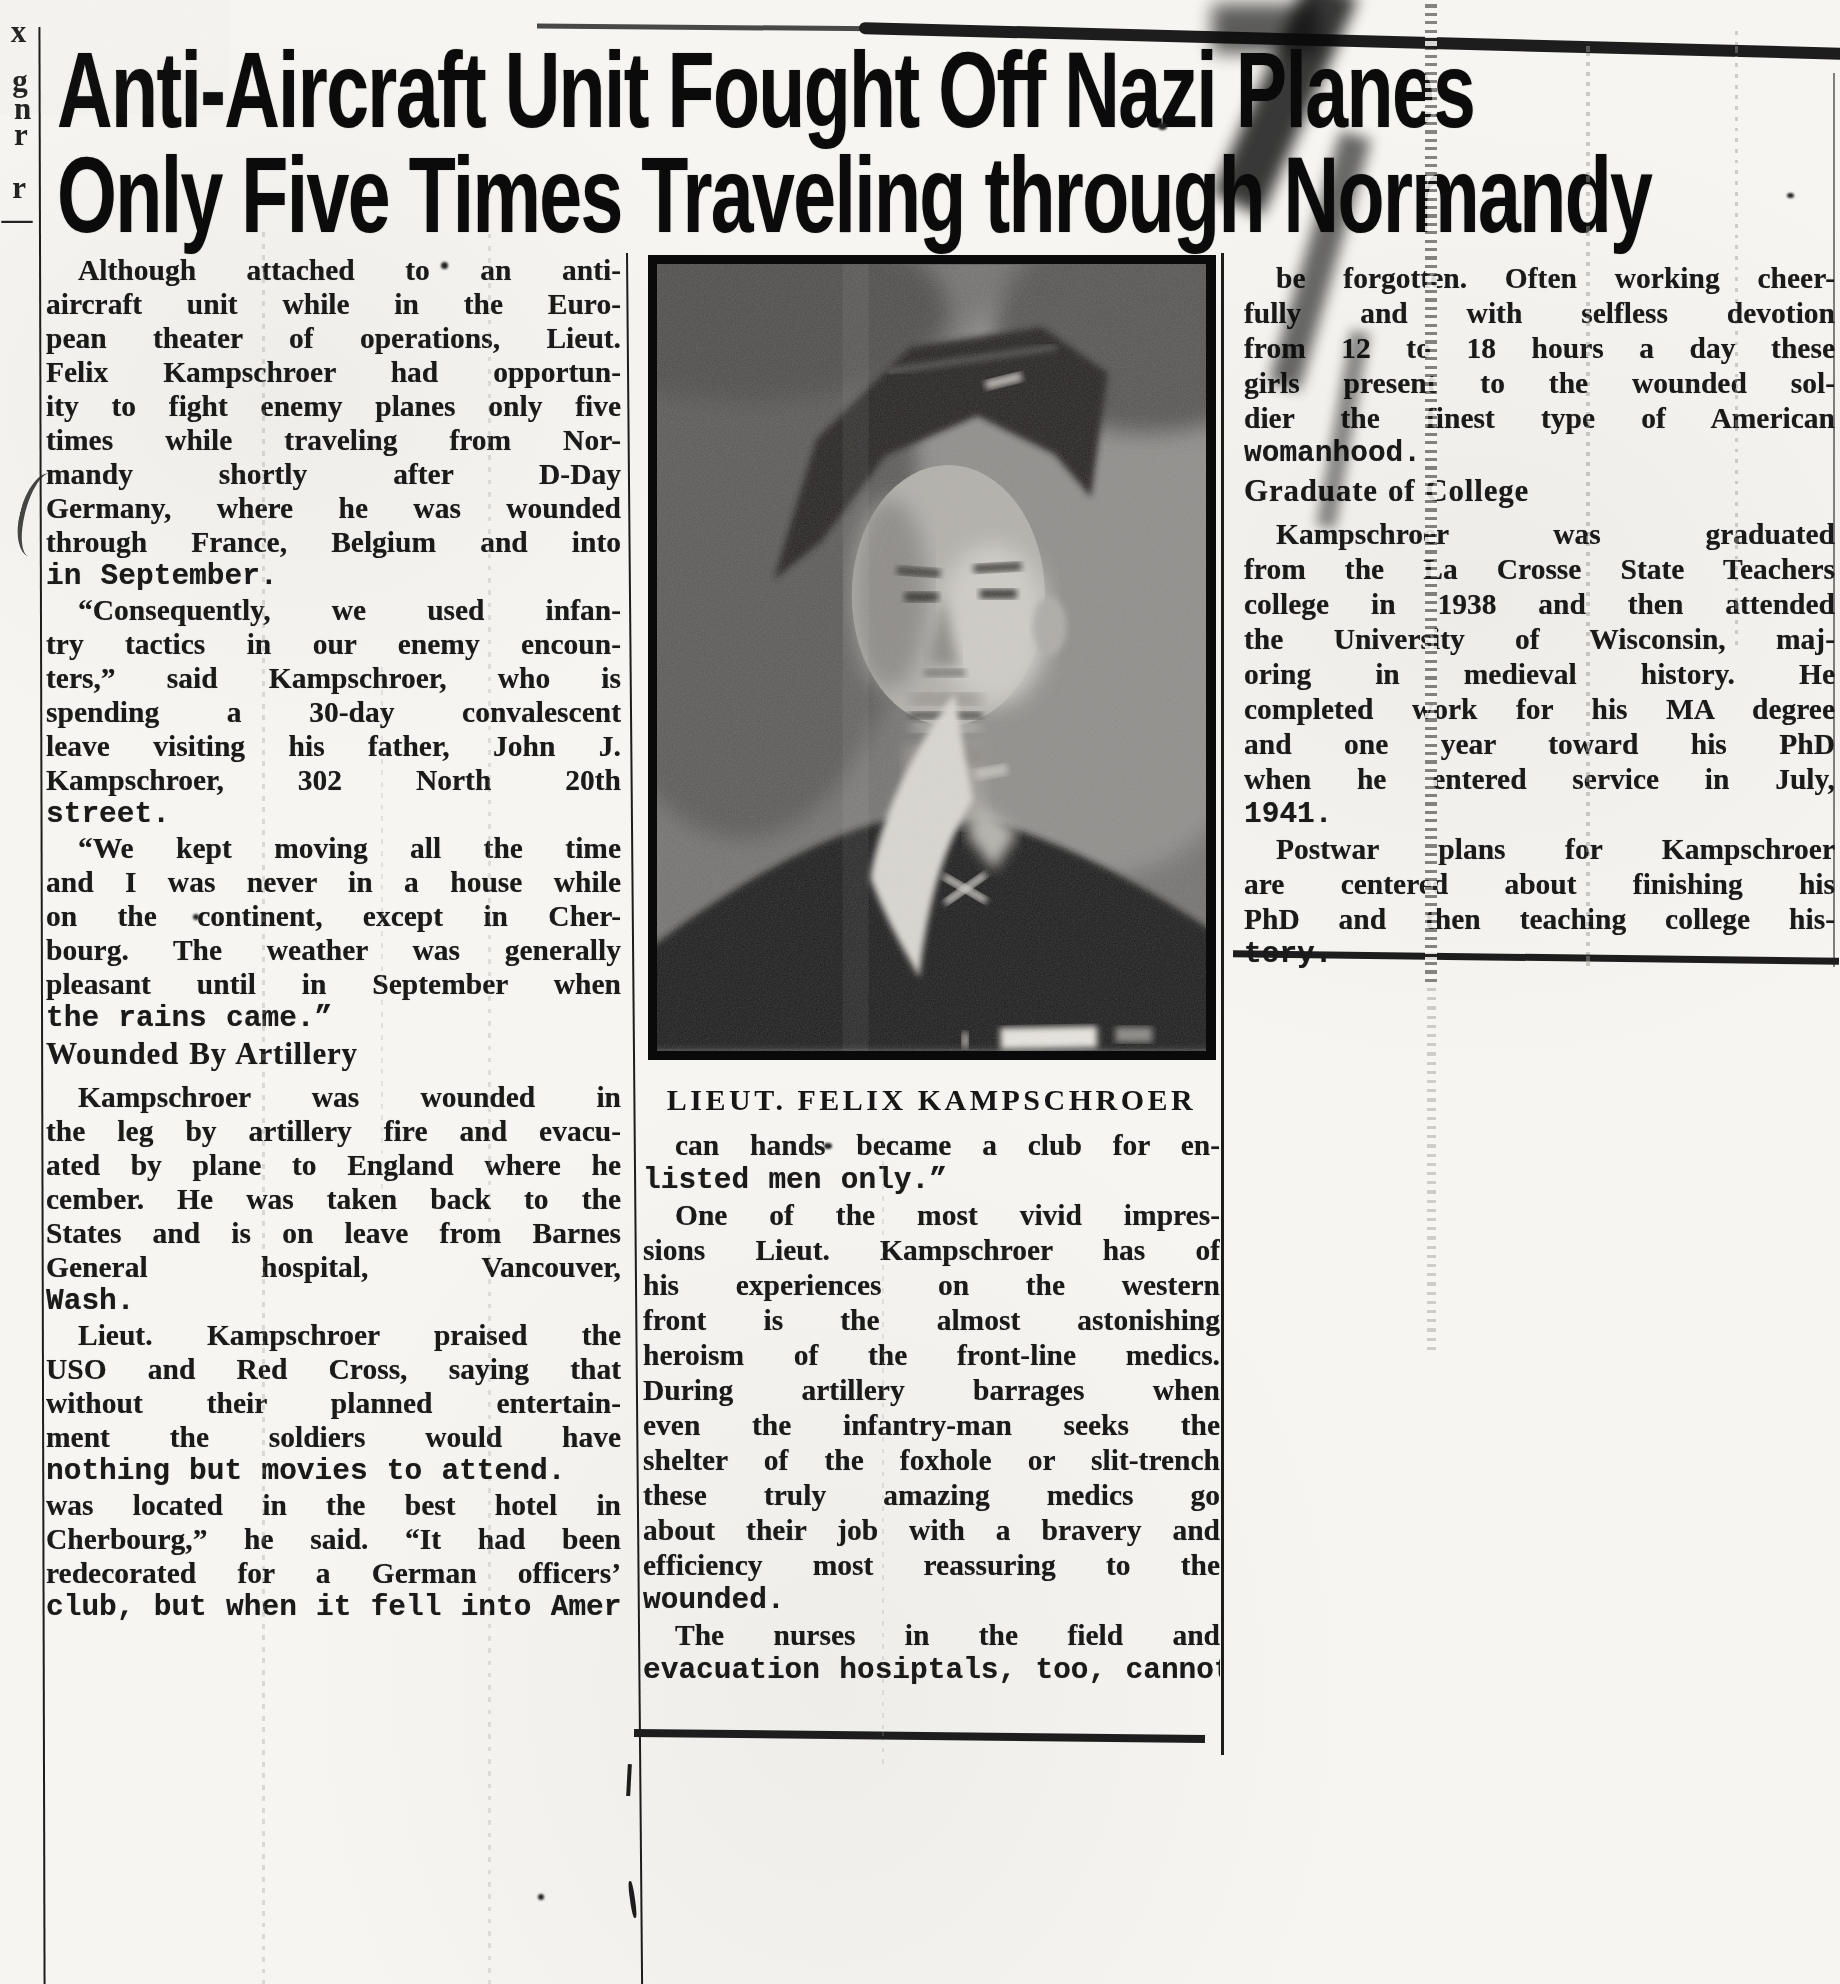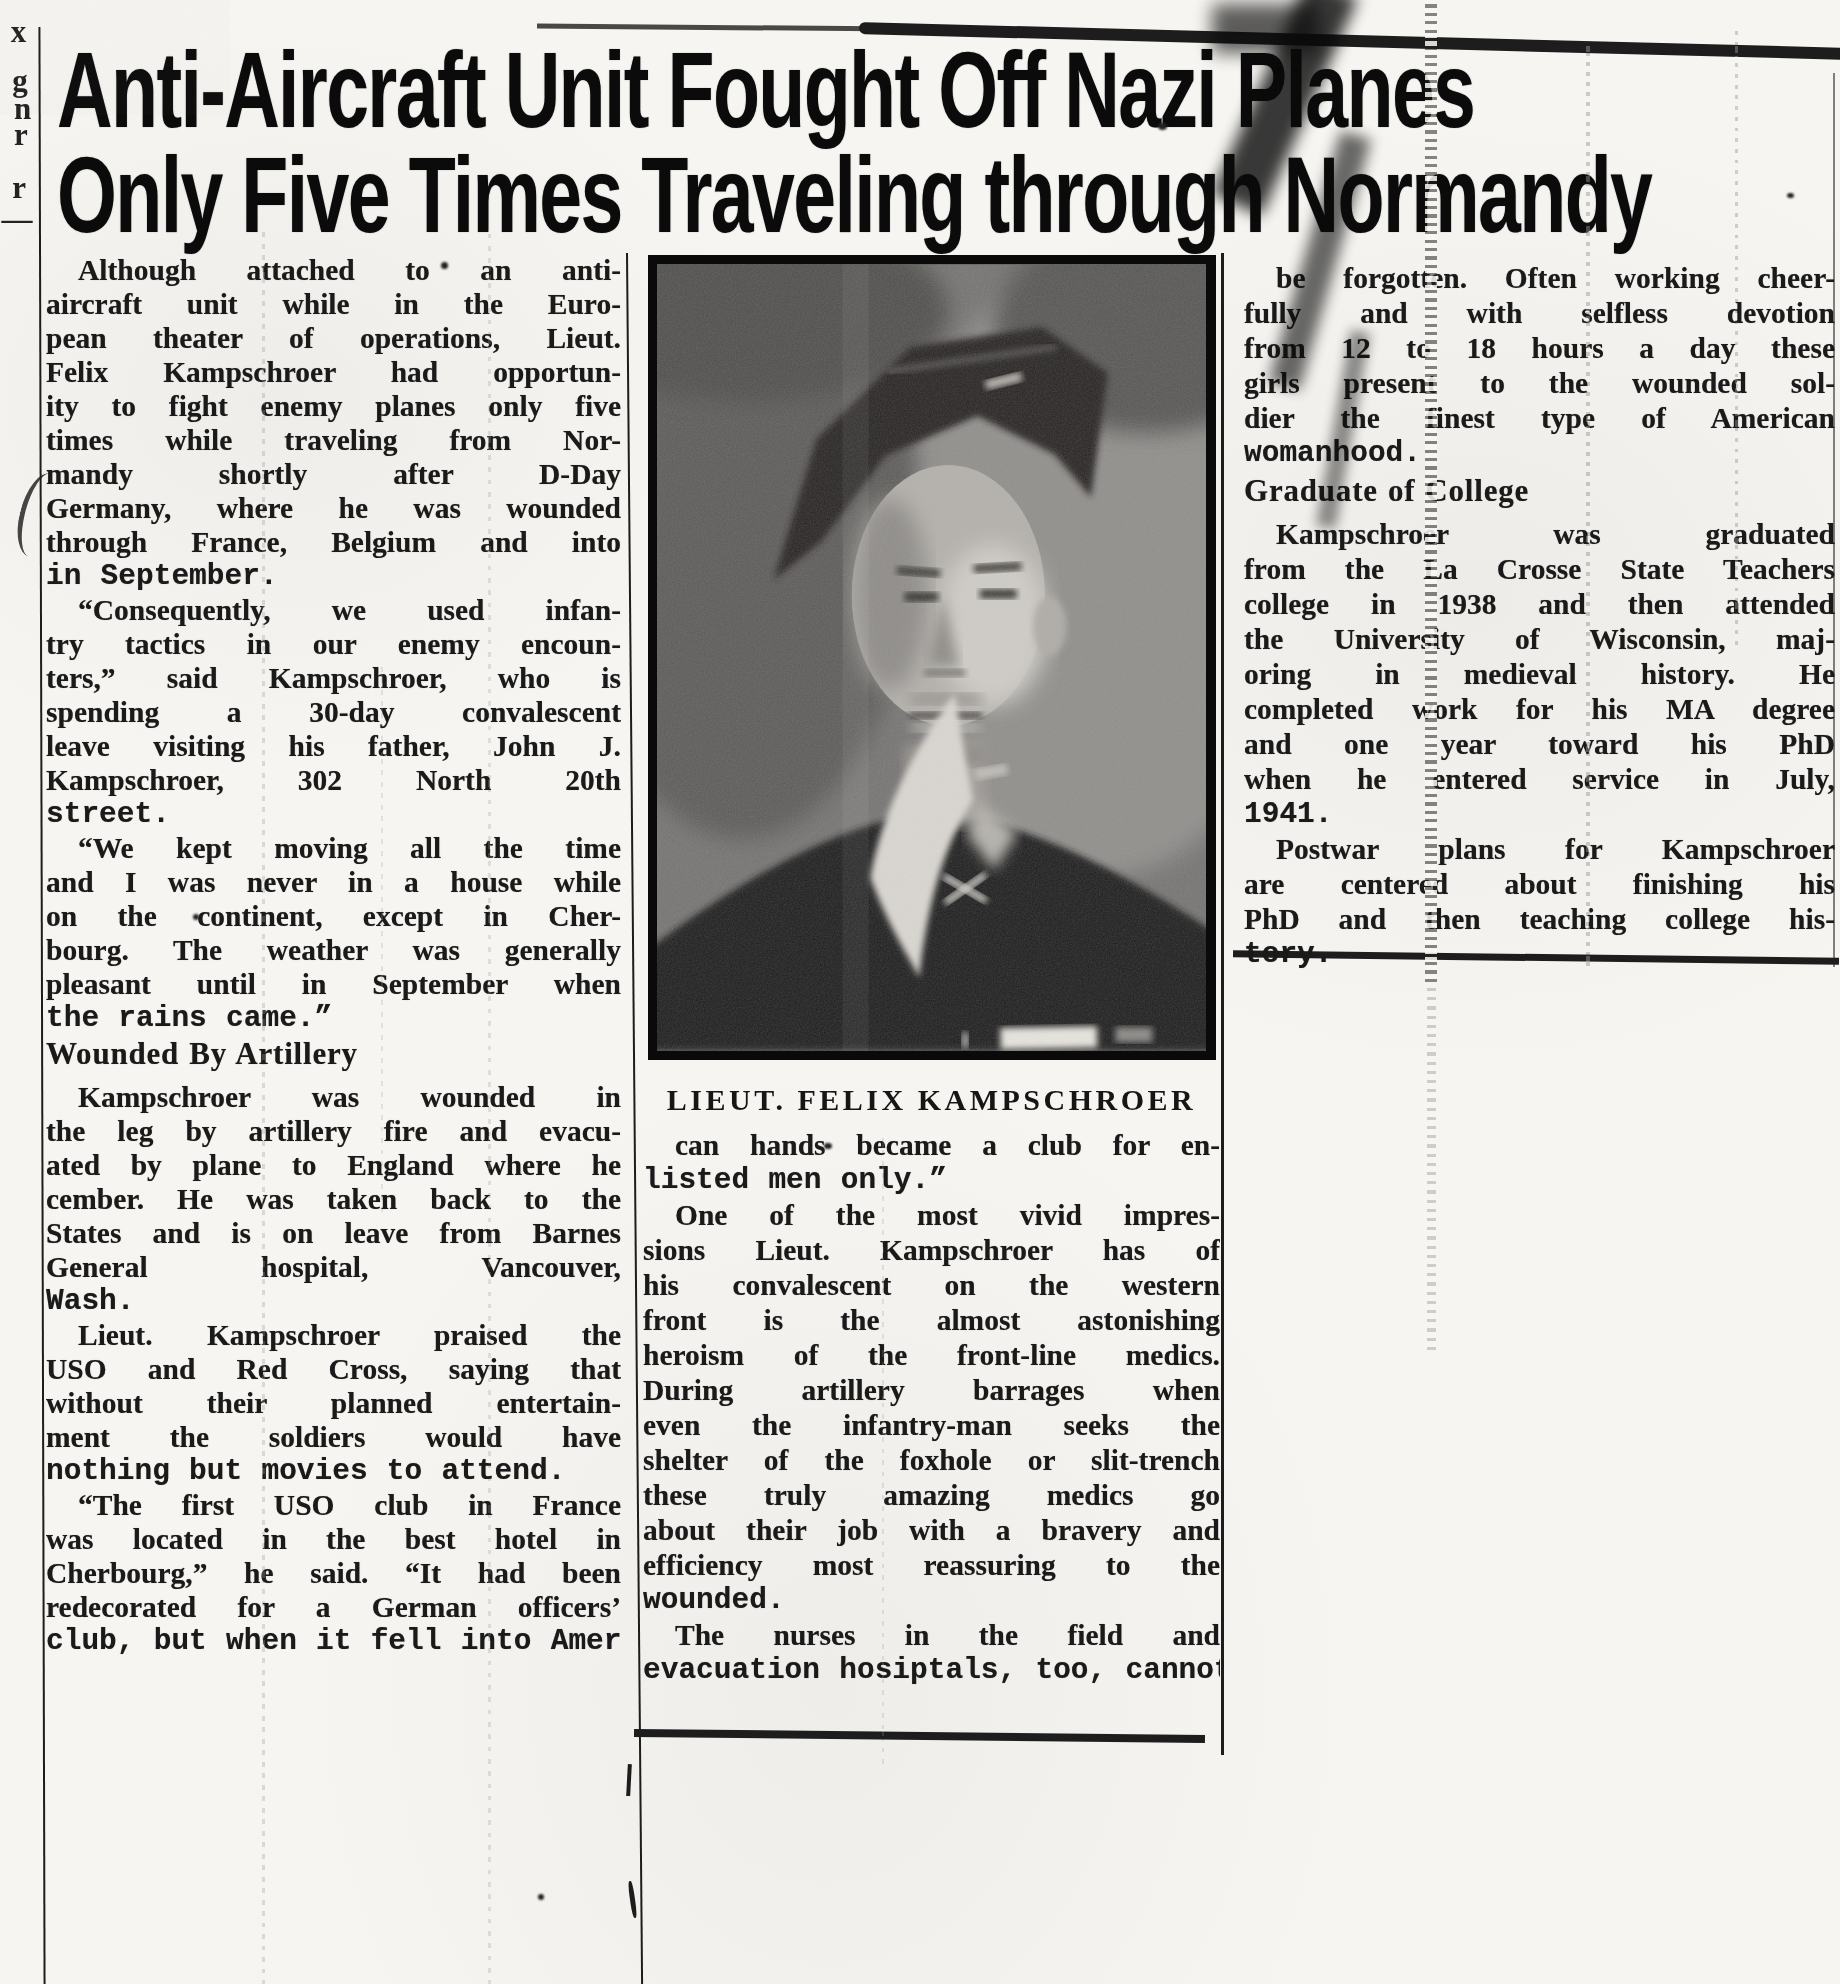--- a/index.html
+++ b/index.html
@@ -118,36 +118,35 @@
         <div class="line end">Wash.</div>
       </div>
       <div class="para">
         <div class="line first">Lieut. Kampschroer praised the</div>
         <div class="line">USO and Red Cross, saying that</div>
         <div class="line">without their planned entertain-</div>
         <div class="line">ment the soldiers would have</div>
         <div class="line end">nothing but movies to attend.</div>
       </div>
       <div class="para">
-        <div class="line first">“The first USO club in France</div>
         <div class="line">was located in the best hotel in</div>
         <div class="line">Cherbourg,” he said. “It had been</div>
         <div class="line">redecorated for a German officers’</div>
         <div class="line end">club, but when it fell into Ameri-</div>
       </div>
     </div>
   <div class="col col-center">
       <div class="para">
         <div class="line first">can hands became a club for en-</div>
         <div class="line end">listed men only.”</div>
       </div>
       <div class="para">
         <div class="line first">One of the most vivid impres-</div>
         <div class="line">sions Lieut. Kampschroer has of</div>
-        <div class="line">his convalescent on the western</div>
+        <div class="line">his experiences on the western</div>
         <div class="line">front is the almost astonishing</div>
         <div class="line">heroism of the front-line medics.</div>
         <div class="line">During artillery barrages when</div>
         <div class="line">even the infantry-man seeks the</div>
         <div class="line">shelter of the foxhole or slit-trench</div>
         <div class="line">these truly amazing medics go</div>
         <div class="line">about their job with a bravery and</div>
         <div class="line">efficiency most reassuring to the</div>
         <div class="line end">wounded.</div>
       </div>

